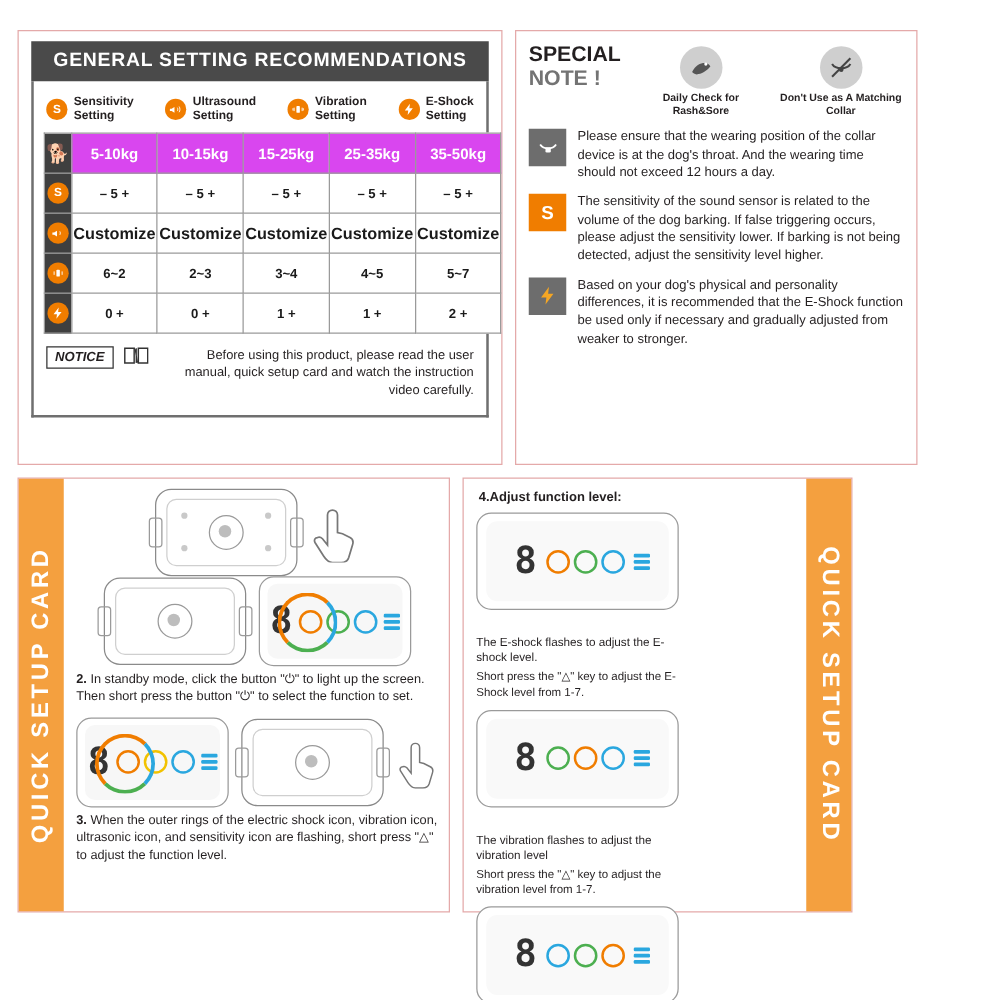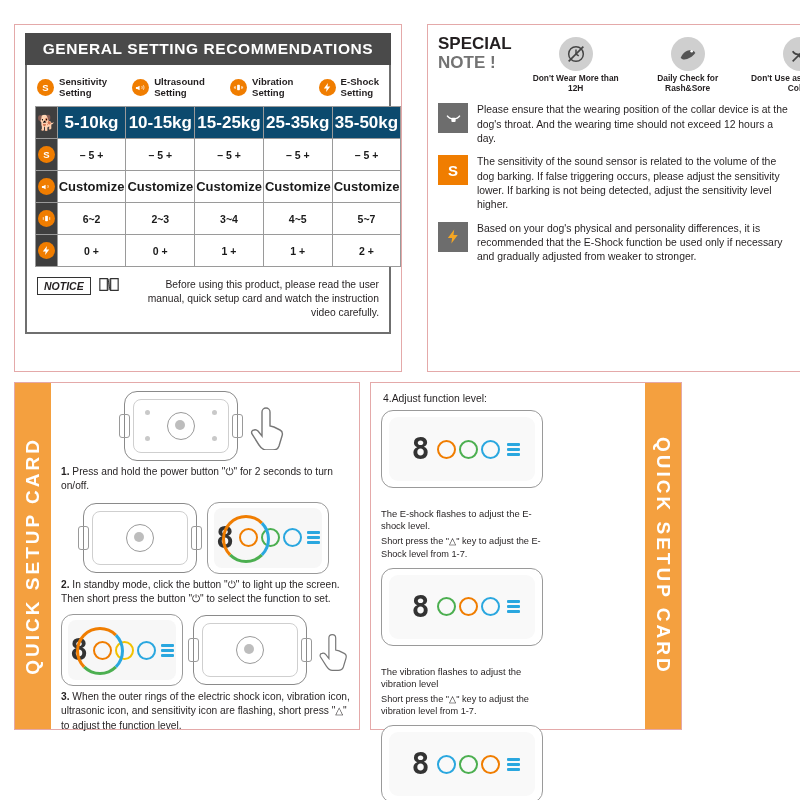--- a/index.html
+++ b/index.html
@@ -3,41 +3,41 @@
 <meta charset="utf-8">
 <style>
   html,body{margin:0;padding:0;background:#ffffff;}
   body{width:800px;height:800px;font-family:"Liberation Sans",sans-serif;color:#231f20;overflow:hidden;}
   .page{position:relative;width:696px;height:800px;box-sizing:border-box;padding:24px 14px;}
 
   
   .row{display:flex;gap:10px;}
   .panel{border:1px solid #e4a9a9;background:#fff;box-sizing:border-box;}
   .top-left{width:388px;height:348px;padding:8px 10px 10px 10px;}
-  .top-right{width:374px;height:348px;padding:10px 10px;margin-left:15px;}
+  .top-right{width:374px;height:348px;padding:10px 10px;}
 
   .gs-title{background:#4a4a4a;color:#fff;font-size:15.5px;font-weight:bold;letter-spacing:.6px;
             padding:7px 10px;text-align:center;}
   .gs-inner{border:2px solid #6f6f6f;border-top:none;padding:8px 8px 10px 8px;}
 
   .legend{display:flex;justify-content:space-between;padding:4px 2px 8px 2px;}
   .leg{display:flex;align-items:center;gap:5px;}
   .leg .lbl{font-size:9.6px;font-weight:bold;line-height:1.12;}
   .badge{width:17px;height:17px;border-radius:50%;display:flex;align-items:center;justify-content:center;
          color:#fff;font-size:9.5px;font-weight:bold;flex:none;}
   .b-s{background:#f07d00;}
   .b-u{background:#f07d00;}
   .b-v{background:#f07d00;}
   .b-e{background:#f07d00;}
   .badge svg{width:11px;height:11px;fill:#fff;}
 
   table.grid{border-collapse:collapse;width:100%;background:#fff;}
   table.grid td{border:1px solid #9a9a9a;text-align:center;font-size:10.5px;font-weight:bold;
                 height:29px;color:#1a1a1a;}
-  table.grid td.hd{background:#0c4a6e;color:#fff;font-size:17px;}
+  table.grid td.hd{background:#d946ef;color:#fff;font-size:12px;}
   table.grid td.icn{background:#3f3f3f;width:42px;}
   table.grid td.small{font-size:13px;}
   .dogicon{font-size:15px;}
 
   .notice{display:flex;align-items:flex-start;gap:8px;padding:10px 2px 2px 2px;text-align:right;}
   .notice-box{border:1.6px solid #333;padding:2px 6px;font-size:10.5px;font-weight:bold;font-style:italic;}
   .book{width:20px;height:15px;flex:none;}
   .notice-txt{font-size:10.3px;line-height:1.35;padding-top:1px;}
 
   
@@ -91,21 +91,21 @@
   .digit{font-family:"DejaVu Sans Mono",monospace;font-size:30px;font-weight:bold;color:#333;line-height:1;}
   .ring{width:15px;height:15px;border-radius:50%;border:2.5px solid #f07d00;}
   .ring.b{border-color:#2aa7df;} .ring.g{border-color:#4caf50;} .ring.y{border-color:#f2c200;}
   .bars{display:flex;flex-direction:column;gap:2px;}
   .bars i{display:block;width:13px;height:3px;background:#2aa7df;border-radius:1px;}
   .scr .arc{position:absolute;left:8px;top:7px;width:42px;height:42px;border-radius:50%;
             border:3px solid #f07d00;border-right-color:#2aa7df;border-bottom-color:#4caf50;}
   .minirow{display:flex;gap:3px;align-items:center;}
 
   
-  .r-title{font-size:10.4px;font-weight:normal;margin:2px 0 6px 2px;}
+  .r-title{font-size:10.4px;font-weight:bold;margin:2px 0 6px 2px;}
   .cell{width:165px;}
   .cellgrid{display:flex;flex-wrap:wrap;gap:8px 10px;}
   .cap-b{font-size:9.4px;font-weight:normal;line-height:1.3;margin-top:20px;}
   .cap-n{font-size:9.2px;line-height:1.32;margin-top:3px;}
   .scr-lg{width:160px;height:76px;border:1.5px solid #9a9a9a;border-radius:12px;background:#fff;position:relative;}
   .scr-lg .face{position:absolute;left:7px;top:6px;right:7px;bottom:6px;border-radius:9px;background:#f9f9f9;
                display:flex;align-items:center;justify-content:center;gap:7px;}
 </style>
 </head>
 <body>
@@ -243,31 +243,20 @@
     <div class="panel top-right">
       <div class="sn-head">
         <div class="sn-title">
           <span>SPECIAL</span><br>
           <span class="o">NOTE !</span>
         </div>
         <div class="sn-icons">
           <div class="sn-ic">
             <div class="circ">
               <svg viewBox="0 0 24 24">
-                  <circle cx="12" cy="12" r="8" fill="none" stroke="#444" stroke-width="1.6"></circle>
-                  <path d="M12 7v5l3 2" stroke="#444" stroke-width="1.6" fill="none"></path>
-                  <path d="M4 20L20 4" stroke="#444" stroke-width="1.8"></path>
-                </svg>
-            </div>
-            <div class="cap">Don't Wear
-More than 12H</div>
-          </div>
-          <div class="sn-ic">
-            <div class="circ">
-              <svg viewBox="0 0 24 24">
                   <path d="M4 16c3-6 7-8 11-8 2 0 4 1 5 3-3 4-8 7-12 7-2 0-3-1-4-2z" fill="#555"></path>
                   <circle cx="16" cy="9" r="1.4" fill="#fff"></circle>
                 </svg>
             </div>
             <div class="cap">Daily Check for
 Rash&amp;Sore</div>
           </div>
           <div class="sn-ic">
             <div class="circ">
               <svg viewBox="0 0 24 24">
@@ -324,23 +313,20 @@
             <span class="tab l"></span>
             <span class="tab r"></span>
             <span class="dot" style="left:20px;top:18px;"></span>
             <span class="dot" style="left:20px;top:44px;"></span>
             <span class="dot" style="right:20px;top:18px;"></span>
             <span class="dot" style="right:20px;top:44px;"></span>
           </div>
           <svg width="40" height="48" viewBox="0 0 40 48">
             <path d="M14 30V10a4 4 0 018 0v14l4 1 6 3c2 1 3 3 2 6l-3 10c-1 3-3 4-6 4H18c-3 0-5-2-7-5l-7-11c-1-2 0-4 2-4 2-1 3 0 4 1l4 5z" fill="#fff" stroke="#777" stroke-width="1.4"></path>
           </svg>
-        </div>
-        <div class="step">
-          <b>1.</b> <span>Press and hold the power button "⏻" for 2 seconds to turn on/off.</span>
         </div>
 
         <div class="devrow">
           <div class="dev">
             <span class="knob"></span>
             <span class="tab l"></span>
               <span class="tab r"></span>
           </div>
           <div class="scr">
             <div class="face">

